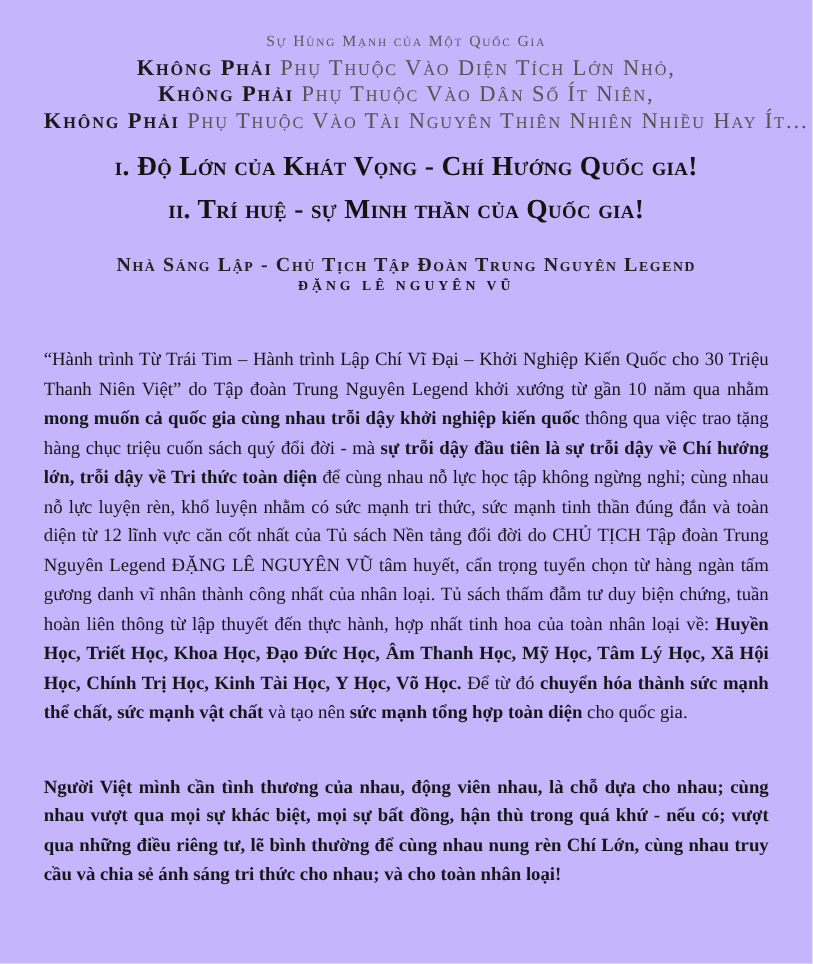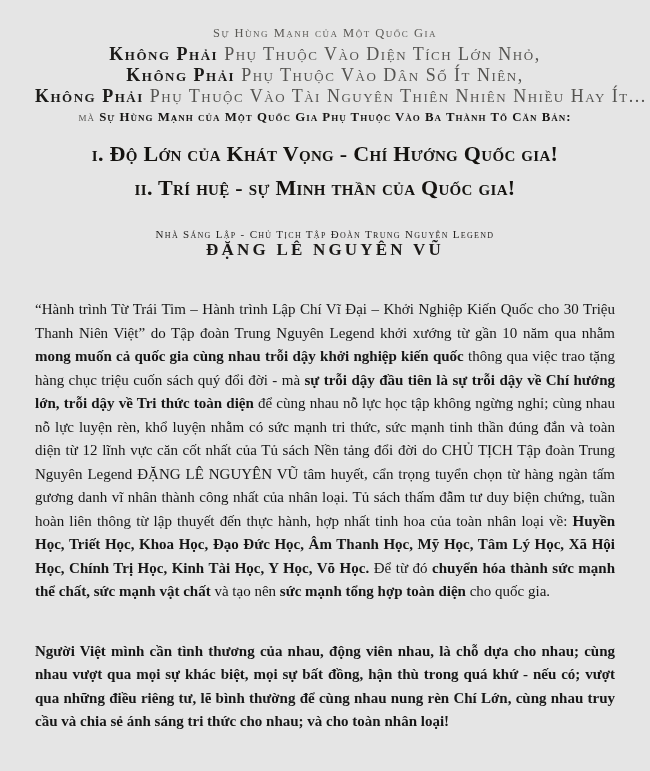--- a/index.html
+++ b/index.html
@@ -1,21 +1,21 @@
 <!DOCTYPE html>
 <html lang="vi"><head>
 <meta charset="utf-8">
 <style>
   html, body { margin: 0; padding: 0; background: #ffffff; }
   .page {
     position: relative;
     width: 650px;
     height: 771px;
     margin: 0 auto;
-    background: #e5e5e5;
+    background: #c4b5fd;
     overflow: hidden;
     box-sizing: border-box;
     padding: 23px 35px 0 35px;
     font-family: "Liberation Serif", "DejaVu Serif", serif;
     color: #141414;
   }
 
   
   .preamble { text-align: center; }
   .preamble-line {
@@ -46,30 +46,30 @@
     line-height: 33.5px;
     letter-spacing: 0.3px;
     color: #151310;
     white-space: nowrap;
   }
 
   
   .byline { margin-top: 23px; text-align: center; }
   .byline-role {
     font-variant: small-caps;
-    font-weight: 400;
-    font-size: 11px;
+    font-weight: 700;
+    font-size: 16px;
     line-height: 14px;
     letter-spacing: 1.3px;
     color: #242220;
     white-space: nowrap;
   }
   .byline-name {
     font-weight: 700;
-    font-size: 17px;
+    font-size: 11px;
     line-height: 18px;
     letter-spacing: 3.2px;
     color: #1b1917;
     white-space: nowrap;
   }
 
   
   .body-para {
     font-size: 15px;
     line-height: 23.5px;
@@ -91,23 +91,20 @@
     <div class="preamble-line">
       <span class="neg-bold">Không Phải</span><span> Phụ Thuộc Vào Diện Tích Lớn Nhỏ,</span>
     </div>
     <div class="preamble-line">
       <span class="neg-bold">Không Phải</span><span> Phụ Thuộc Vào Dân Số Ít Niên,</span>
     </div>
     <div class="preamble-line">
       <span class="neg-bold">Không Phải</span><span> Phụ Thuộc Vào Tài Nguyên Thiên Nhiên Nhiều Hay Ít...</span>
     </div>
 
-    <div class="preamble-line conclusion">
-      <span>mà </span><span class="concl-bold">Sự Hùng Mạnh của Một Quốc Gia Phụ Thuộc Vào Ba Thành Tố Căn Bản:</span>
-    </div>
   </div>
 
   <div class="headline">
     <div class="headline-line">i. Độ Lớn của Khát Vọng - Chí Hướng Quốc gia!</div>
     <div class="headline-line">ii. Trí huệ - sự Minh thần của Quốc gia!</div>
   </div>
 
   <div class="byline">
     <div class="byline-role">Nhà Sáng Lập - Chủ Tịch Tập Đoàn Trung Nguyên Legend</div>
     <div class="byline-name">ĐẶNG LÊ NGUYÊN VŨ</div>

